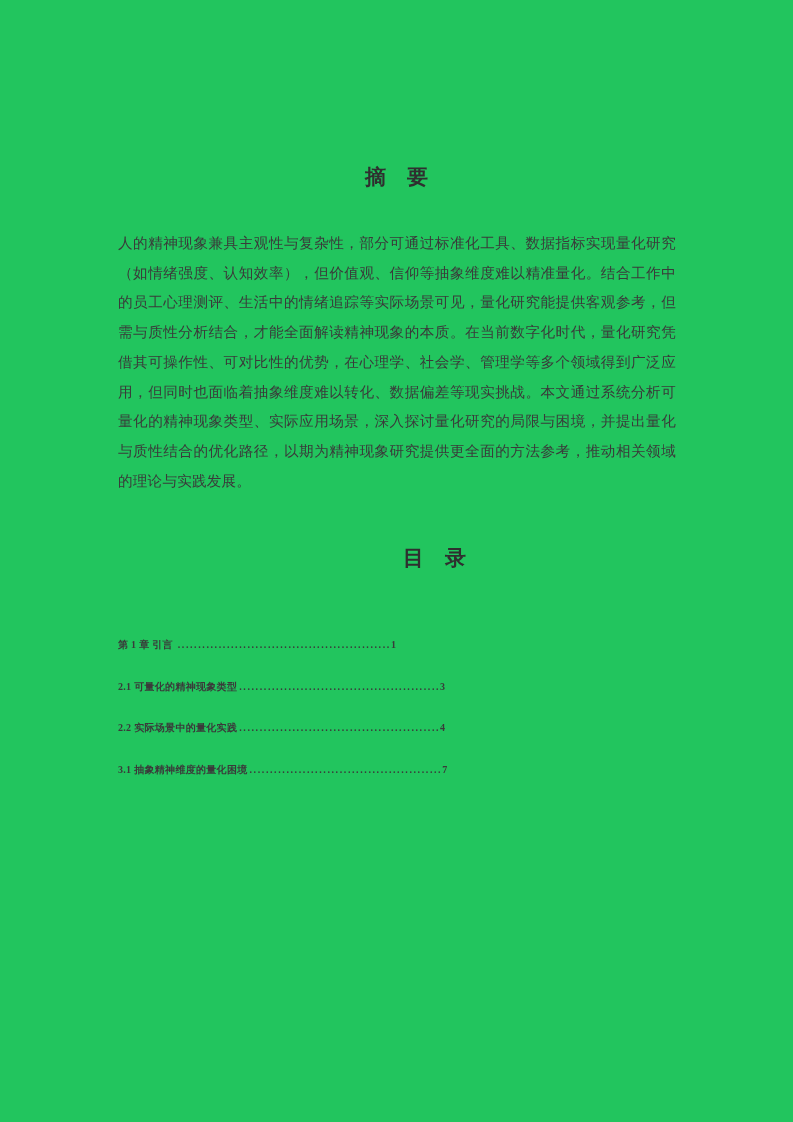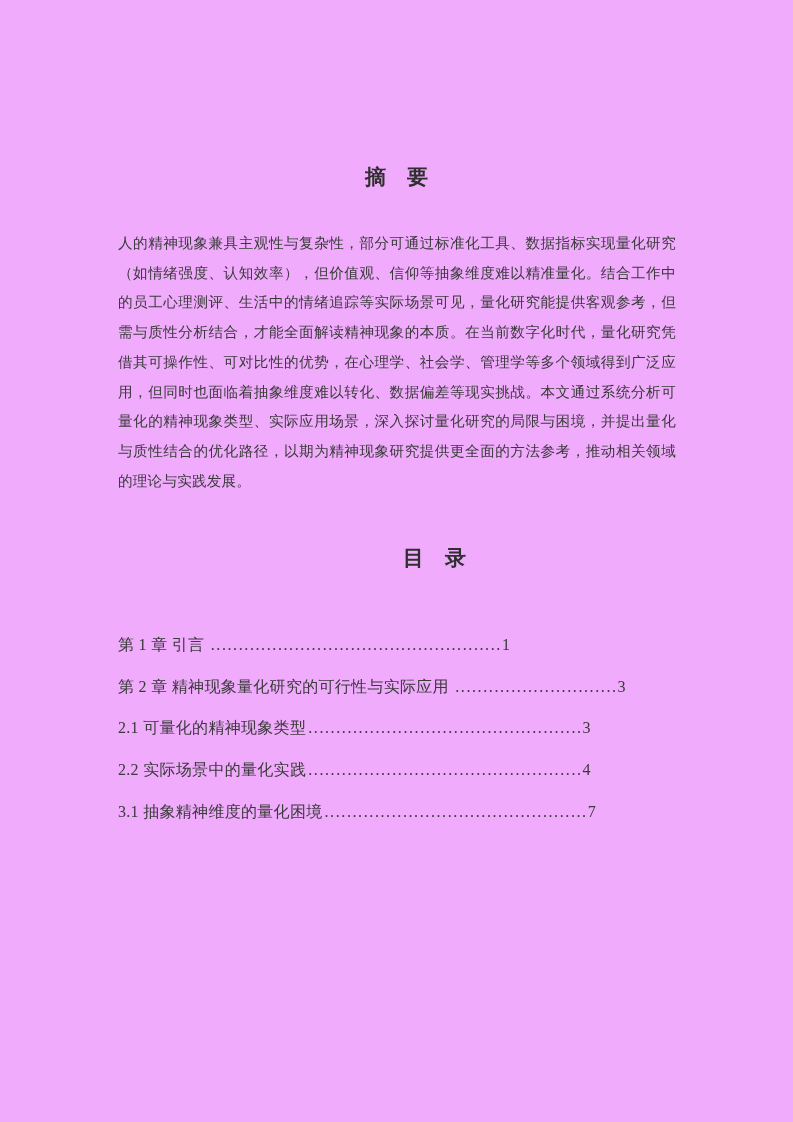--- a/index.html
+++ b/index.html
@@ -4,21 +4,21 @@
 <style>
   html, body {
     margin: 0;
     padding: 0;
     background: #ffffff;
   }
   .page {
     position: relative;
     width: 793px;
     height: 1122px;
-    background: #f0abfc;
+    background: #22c55e;
     overflow: hidden;
     font-family: "Liberation Serif", "DejaVu Serif", serif;
     color: #3a3a3a;
   }
   .section-title {
     position: absolute;
     left: 0;
     width: 100%;
     text-align: center;
     font-size: 21px;
@@ -43,23 +43,24 @@
   }
   .toc-list {
     position: absolute;
     top: 624px;
     left: 118px;
     width: 560px;
   }
   .toc-row {
     height: 41.7px;
     line-height: 41.7px;
-    font-size: 16px;
+    font-size: 10px;
     white-space: nowrap;
     overflow: hidden;
+    font-weight: bold;
   }
   .toc-label { letter-spacing: 0.3px; }
   .toc-dots {
     letter-spacing: 1.6px;
     margin-left: 2px;
     color: #3a3a3a;
   }
   .toc-page { letter-spacing: 0; }
 </style>
 </head>
@@ -73,23 +74,20 @@
 
   <div class="section-title toc-title">目　录</div>
 
   <div class="toc-list" id="toc-list">
     <div class="toc-row">
       <span class="toc-label">第 1 章 引言 </span><span class="toc-dots">....................................................</span><span class="toc-page">1</span>
     </div>
 
 
 
-    <div class="toc-row">
-      <span class="toc-label">第 2 章 精神现象量化研究的可行性与实际应用 </span><span class="toc-dots">.............................</span><span class="toc-page">3</span>
-    </div>
 
     <div class="toc-row">
       <span class="toc-label">2.1 可量化的精神现象类型</span><span class="toc-dots">.................................................</span><span class="toc-page">3</span>
     </div>
 
     <div class="toc-row">
       <span class="toc-label">2.2 实际场景中的量化实践</span><span class="toc-dots">.................................................</span><span class="toc-page">4</span>
     </div>
 
 

